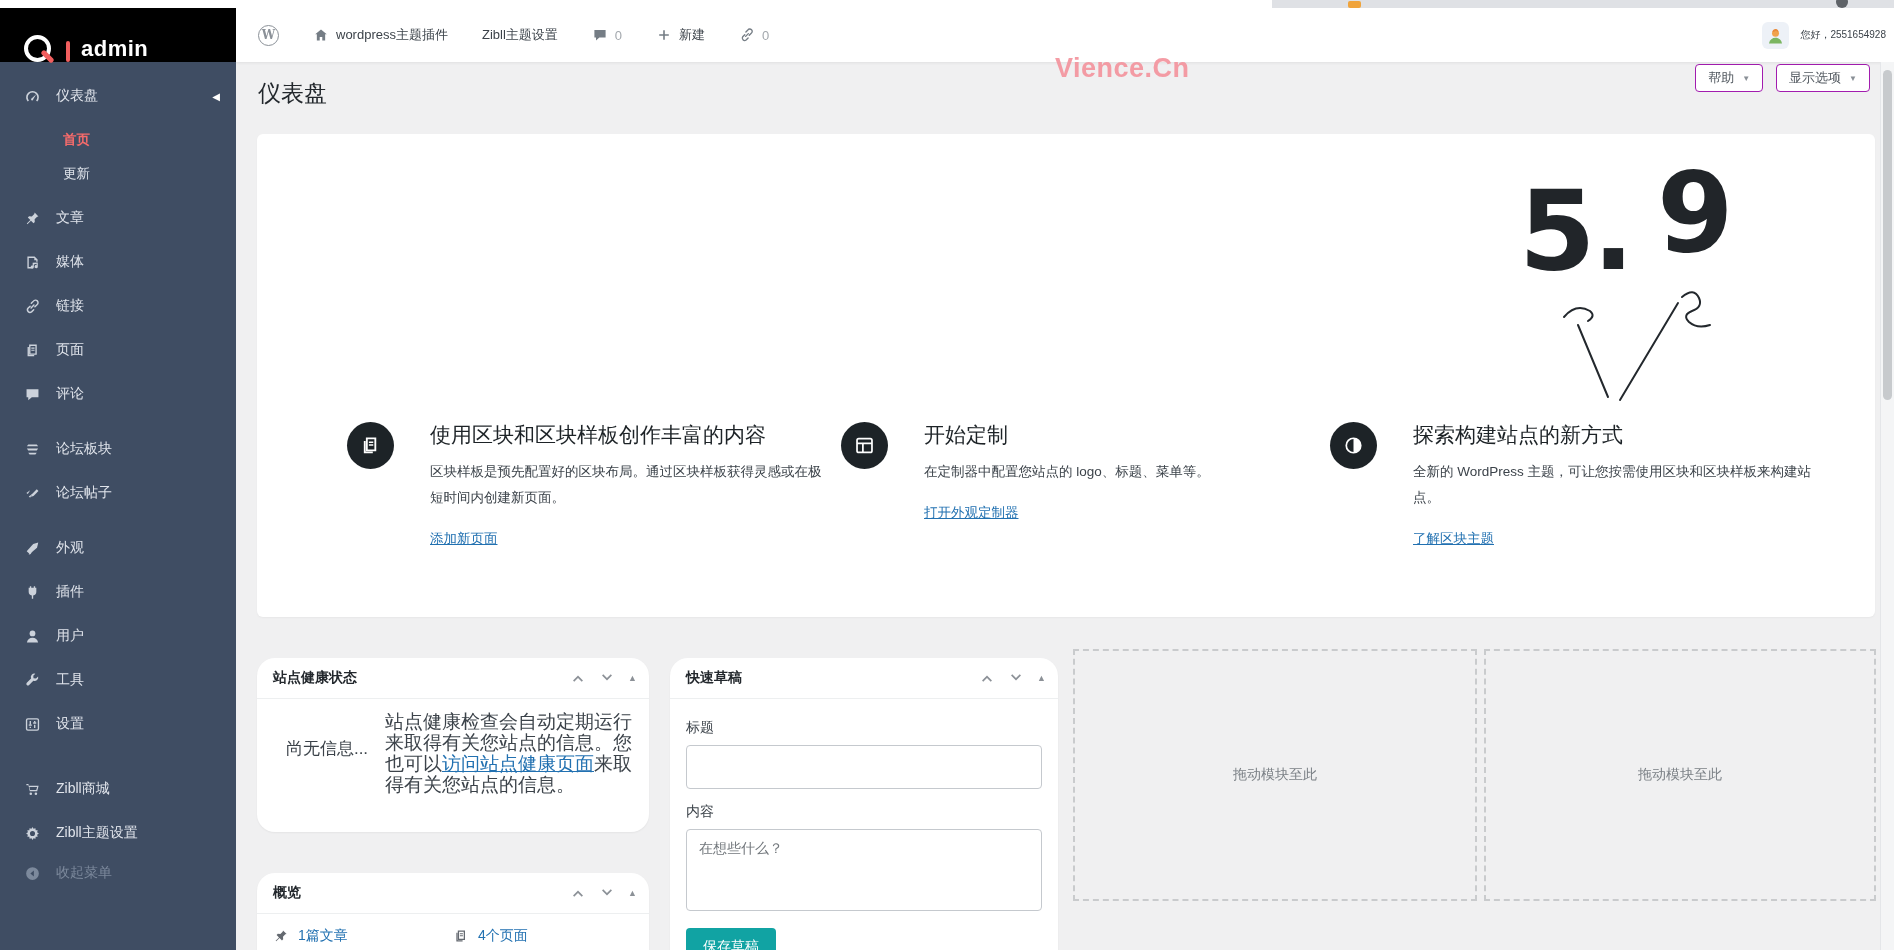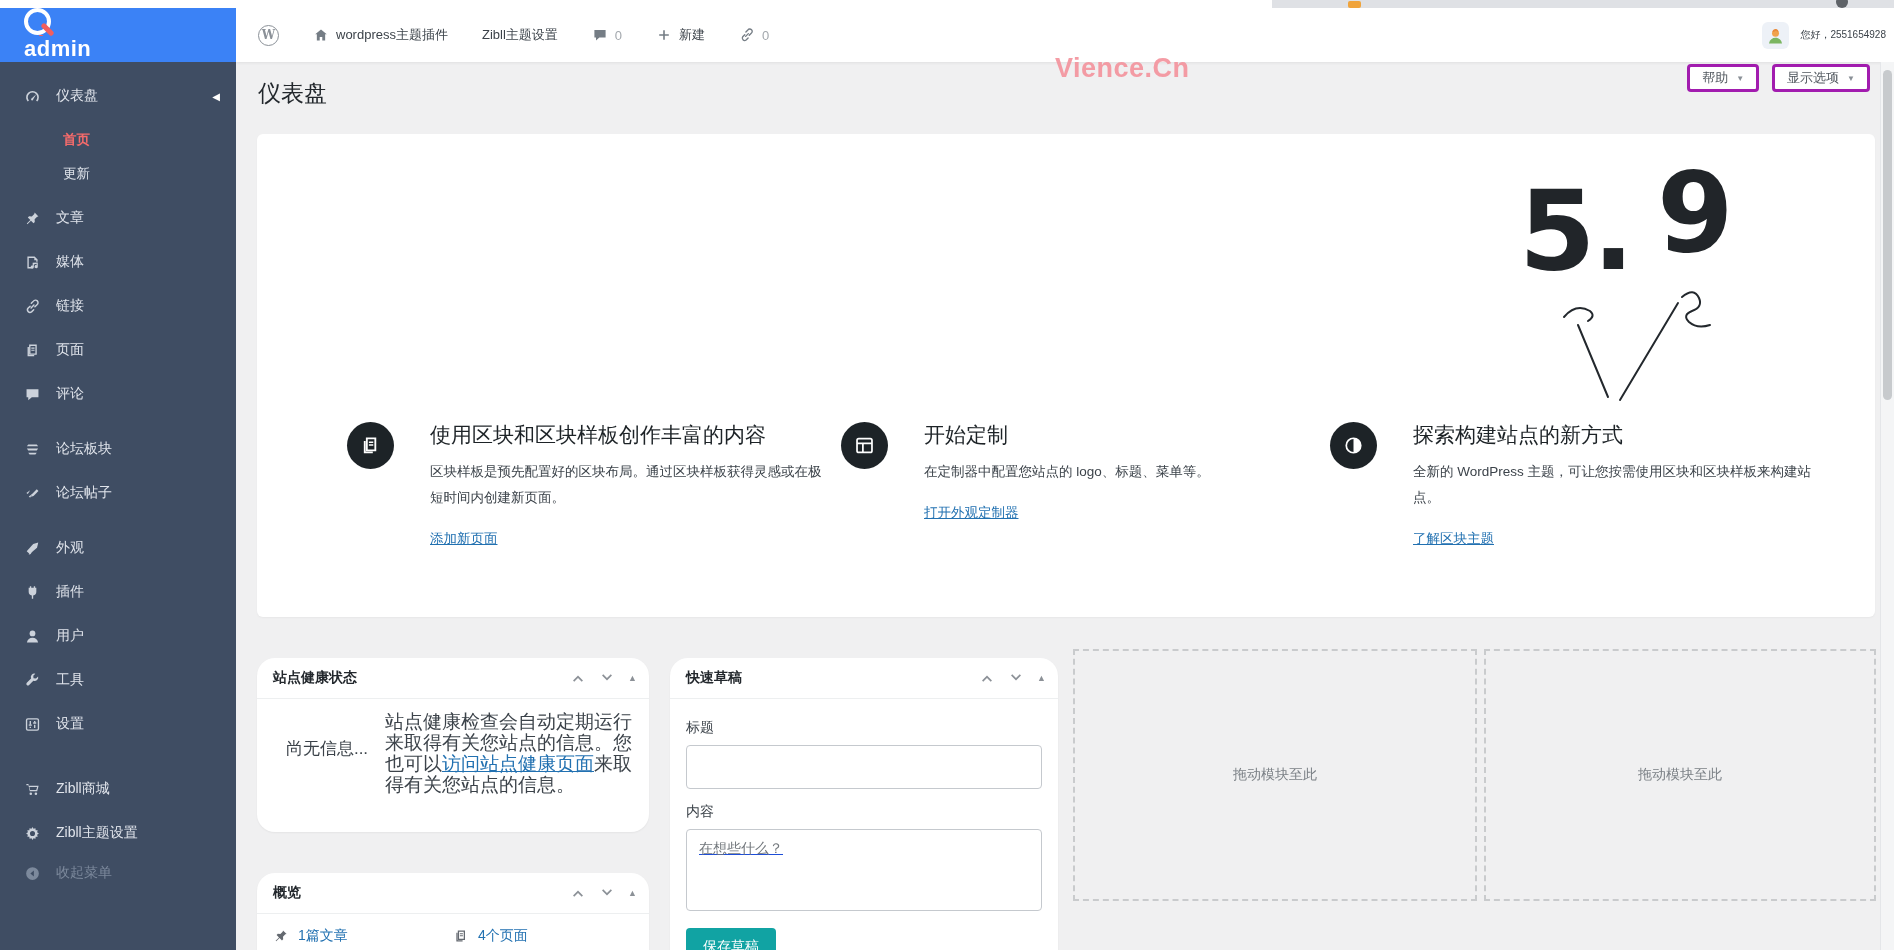--- a/index.html
+++ b/index.html
@@ -9,21 +9,21 @@
   
   .browser-strip { position:absolute; left:0; top:0; width:100%; height:8px; background:#dfe1e5; z-index:7; }
   .browser-tab { position:absolute; left:0; top:0; width:1272px; height:8px; background:#fff; }
   .browser-ext { position:absolute; left:1348px; top:1px; width:13px; height:7px; background:#f0a43c; border-radius:2px; }
   .browser-avatar { position:absolute; left:1836px; top:-4px; width:12px; height:12px; border-radius:50%; background:#5f6368; }
 
   
   .watermark { position:absolute; left:1055px; top:53px; font-size:27px; font-weight:bold; color:rgba(243,148,157,.92); z-index:6; letter-spacing:.5px; }
 
   
-  .logo-bar { position:absolute; left:0; top:8px; width:236px; height:54px; background:#3b82f6; display:flex; align-items:flex-start; padding-left:24px; z-index:3;flex-direction:column; }
+  .logo-bar { position:absolute; left:0; top:8px; width:236px; height:54px; background:#000000; display:flex; align-items:flex-end; padding-left:24px; z-index:3; }
   .q-ring { width:27px; height:27px; border:4px solid #fff; border-radius:50%; position:relative; flex:none; }
   .q-tail { position:absolute; width:5px; height:15px; background:#f15e5e; right:-3px; bottom:-6px; transform:rotate(-45deg); border-radius:2px; }
   .q-pipe { width:4px; height:21px; background:#f15e5e; border-radius:2px; margin:0 11px 0 15px; }
   .logo-text { color:#fff; font-size:22px; font-weight:bold; letter-spacing:.5px; }
 
   
   .topbar { position:absolute; left:236px; top:8px; right:0; height:54px; background:#fff; display:flex; align-items:center; box-shadow:0 1px 3px rgba(0,0,0,.07); z-index:2; }
   .tb-left { display:flex; align-items:center; padding-left:22px; color:#3c434a; font-size:13px; }
   .tb-item { display:flex; align-items:center; margin-right:34px; gap:7px; cursor:pointer; white-space:nowrap; }
   .tb-item svg { width:16px; height:16px; color:#757d85; }
@@ -44,21 +44,21 @@
   .sub.active { color:#f56b6b; font-weight:bold; }
   .gap { margin-top:11px; }
   .gap-lg { margin-top:21px; }
   .collapse-item { color:#7c899c; height:36px; }
   .collapse-item svg { color:#7c899c; }
 
   
   .content { position:absolute; left:236px; top:62px; right:0; bottom:0; }
   .page-title { position:absolute; left:22px; top:16px; font-size:23px; font-weight:400; color:#23282d; }
   .screen-btns { position:absolute; top:2px; right:24px; display:flex; gap:13px; }
-  .sbtn { height:28px; padding:0 12px; background:#fff; border:3px solid #a21caf; border-radius:4px; font-size:13px; color:#50575e; display:flex; align-items:center; gap:8px; cursor:pointer; font-family:inherit; }
+  .sbtn { height:28px; padding:0 12px; background:#fff; border:1px solid #a21caf; border-radius:4px; font-size:13px; color:#50575e; display:flex; align-items:center; gap:8px; cursor:pointer; font-family:inherit; }
   .dar { font-size:8px; color:#8a9097; }
 
   
   .welcome { position:absolute; left:21px; top:72px; width:1618px; height:483px; background:#fff; border-radius:6px; box-shadow:0 1px 2px rgba(0,0,0,.04); }
   .v5 { position:absolute; left:1262px; top:42px; font:800 110px/1 "DejaVu Sans",sans-serif; color:#212529; letter-spacing:-3px; }
   .v9 { position:absolute; left:1400px; top:24px; font:800 110px/1 "DejaVu Sans",sans-serif; color:#212529; }
   .squiggle { position:absolute; left:1293px; top:149px; }
   .wp-col { position:absolute; top:288px; display:flex; }
   .wc1 { left:90px; } .wc2 { left:584px; } .wc3 { left:1073px; }
   .circle { width:47px; height:47px; border-radius:50%; background:#1d2327; color:#fff; display:flex; align-items:center; justify-content:center; flex:none; }
@@ -85,21 +85,21 @@
 
   .glance { left:21px; top:811px; width:392px; height:160px; }
   .g-row { display:flex; padding:13px 16px; font-size:14px; }
   .g-item { display:flex; align-items:center; gap:9px; width:184px; color:#2271b1; cursor:pointer; }
   .g-item svg { width:16px; height:16px; color:#646970; flex:none; }
 
   .quick-draft { left:434px; top:596px; width:388px; height:312px; }
   .qd-body { padding:6px 16px; }
   .qd-label { font-size:14px; color:#3c434a; margin:14px 0 8px; }
   .qd-input { width:100%; height:44px; border:1px solid #c5c9ce; border-radius:4px; background:#fff; font-family:inherit; font-size:14px; padding:0 12px; }
-  .qd-ta { width:100%; height:82px; border:1px solid #c5c9ce; border-radius:4px; padding:10px 12px; font-size:14px; color:#1d4ed8; font-family:inherit; resize:none;text-decoration:underline; }
+  .qd-ta { width:100%; height:82px; border:1px solid #c5c9ce; border-radius:4px; padding:10px 12px; font-size:14px; color:#1d4ed8; font-family:inherit; resize:none; }
   .qd-ta::placeholder { color:#72777c; opacity:1; }
   .qd-btn { margin-top:13px; background:#11a3a3; color:#fff; border:none; border-radius:4px; height:37px; padding:0 17px; font-size:14px; cursor:pointer; font-family:inherit; }
 
   .dropzone { position:absolute; top:587px; height:252px; border:2px dashed #c9cbcd; display:flex; align-items:center; justify-content:center; color:#7b8086; font-size:14px; }
   .dz1 { left:837px; width:404px; } .dz2 { left:1248px; width:392px; }
 
   
   .scrollbar { position:absolute; right:0; top:62px; bottom:0; width:14px; background:#f4f5f6; border-left:1px solid #e4e6e9; z-index:6; }
   .thumb { position:absolute; left:2px; right:2px; top:8px; height:330px; background:#c7cacd; border-radius:5px; }
   .defs { position:absolute; width:0; height:0; overflow:hidden; }

